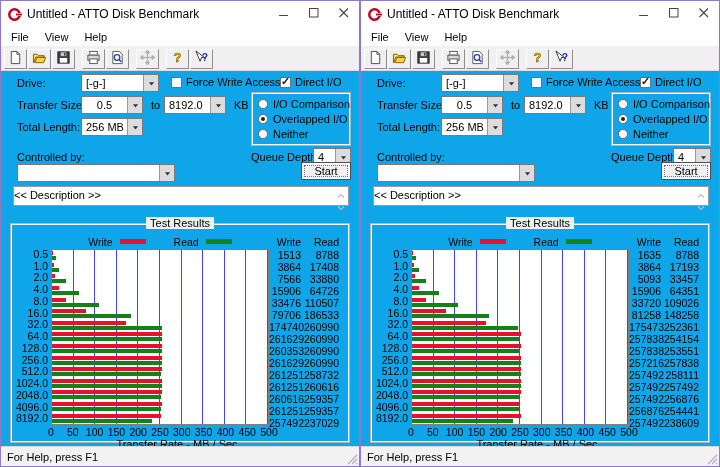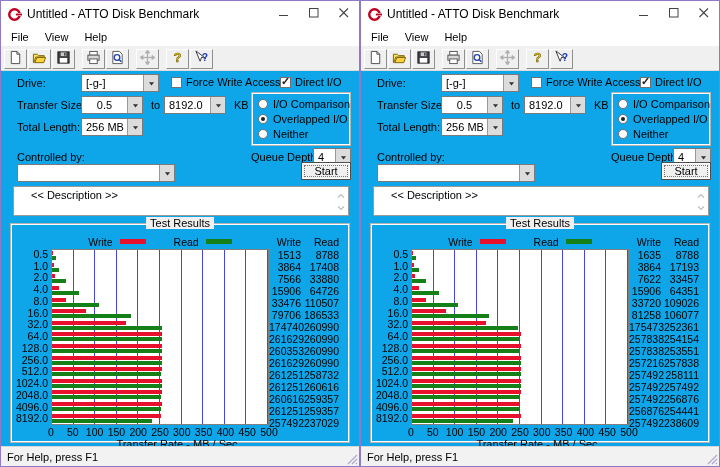--- a/index.html
+++ b/index.html
@@ -43,21 +43,21 @@
   .combo-btn { width:15px; background:#dcdcdc; border-left:1px solid #9a9a9a; display:flex; align-items:center; justify-content:center; flex:none; }
   .combo-btn svg { width:7px; height:7px; }
   .checkline { position:absolute; display:flex; align-items:center; gap:4px; white-space:nowrap;padding-left:22px; }
   .checkbox { width:11px; height:11px; background:#fff; border:1px solid #707070; position:relative; flex:none; }
   .checkbox.checked::after { content:"✓"; position:absolute; left:0; top:-3px; font-size:11px; font-weight:bold; color:#222; }
   .radio-box { position:absolute; border:1px solid #b4b4b4; box-shadow:inset 0 0 0 1px #fff; padding:5px 6px 3px; }
   .radio-line { display:flex; align-items:center; gap:5px; margin-bottom:3px; white-space:nowrap; }
   .radio-circle { width:10px; height:10px; border:1px solid #707070; border-radius:50%; background:#fff; position:relative; flex:none; }
   .radio-circle.selected::after { content:""; position:absolute; left:2px; top:2px; width:4px; height:4px; border-radius:50%; background:#222; }
   .start-btn { position:absolute; width:50px; height:18px; background:#f0f0f0; border:1px solid #4d4d4d; box-shadow:inset 0 0 0 1px #fff; font-size:11px; display:flex; align-items:center; justify-content:center; outline:1px dotted #777; outline-offset:-4px; }
-  .desc-box { position:absolute; left:12px; right:10px; top:115px; height:30px; background:#fff; border:1px solid #9a9a9a; padding:2px 17px; }
+  .desc-box { position:absolute; left:12px; right:10px; top:115px; height:20px; background:#fff; border:1px solid #9a9a9a; padding:2px 0; }
   .desc-scroll { position:absolute; right:1px; top:1px; bottom:1px; width:13px; display:flex; flex-direction:column; justify-content:space-between; align-items:center; padding:2px 0; }
   .desc-scroll svg { width:8px; height:8px; }
   
   .groupbox { position:relative; margin:4px 9px 0; height:220px; border:1px solid #b4b4b4; box-shadow:inset 0 0 0 1px #fff; padding:10px 8px 0 2px; flex:none; }
   .groupbox-title { position:absolute; top:-7px; left:50%; transform:translateX(-50%); background:#f0f0f0; padding:0 4px; }
   .legend-row { display:flex; align-items:center; height:15px; font-size:10.5px; }
   .legend-spacer { width:38px; flex:none; }
   .legend-center { flex:1; display:flex; align-items:center; justify-content:center; gap:7px; }
   .swatch { width:26px; height:5px; flex:none; }
   .swatch.write { background:var(--write-color); }
@@ -754,34 +754,34 @@
       <div class="vals-col">
           <div class="val-row">
             <div class="val write">1635</div>
             <div class="val read">8788</div>
           </div>
           <div class="val-row">
             <div class="val write">3864</div>
             <div class="val read">17193</div>
           </div>
           <div class="val-row">
-            <div class="val write">7622</div>
+            <div class="val write">5093</div>
             <div class="val read">33457</div>
           </div>
           <div class="val-row">
             <div class="val write">15906</div>
             <div class="val read">64351</div>
           </div>
           <div class="val-row">
             <div class="val write">33720</div>
             <div class="val read">109026</div>
           </div>
           <div class="val-row">
             <div class="val write">81258</div>
-            <div class="val read">106077</div>
+            <div class="val read">148258</div>
           </div>
           <div class="val-row">
             <div class="val write">175473</div>
             <div class="val read">252361</div>
           </div>
           <div class="val-row">
             <div class="val write">257838</div>
             <div class="val read">254154</div>
           </div>
           <div class="val-row">

